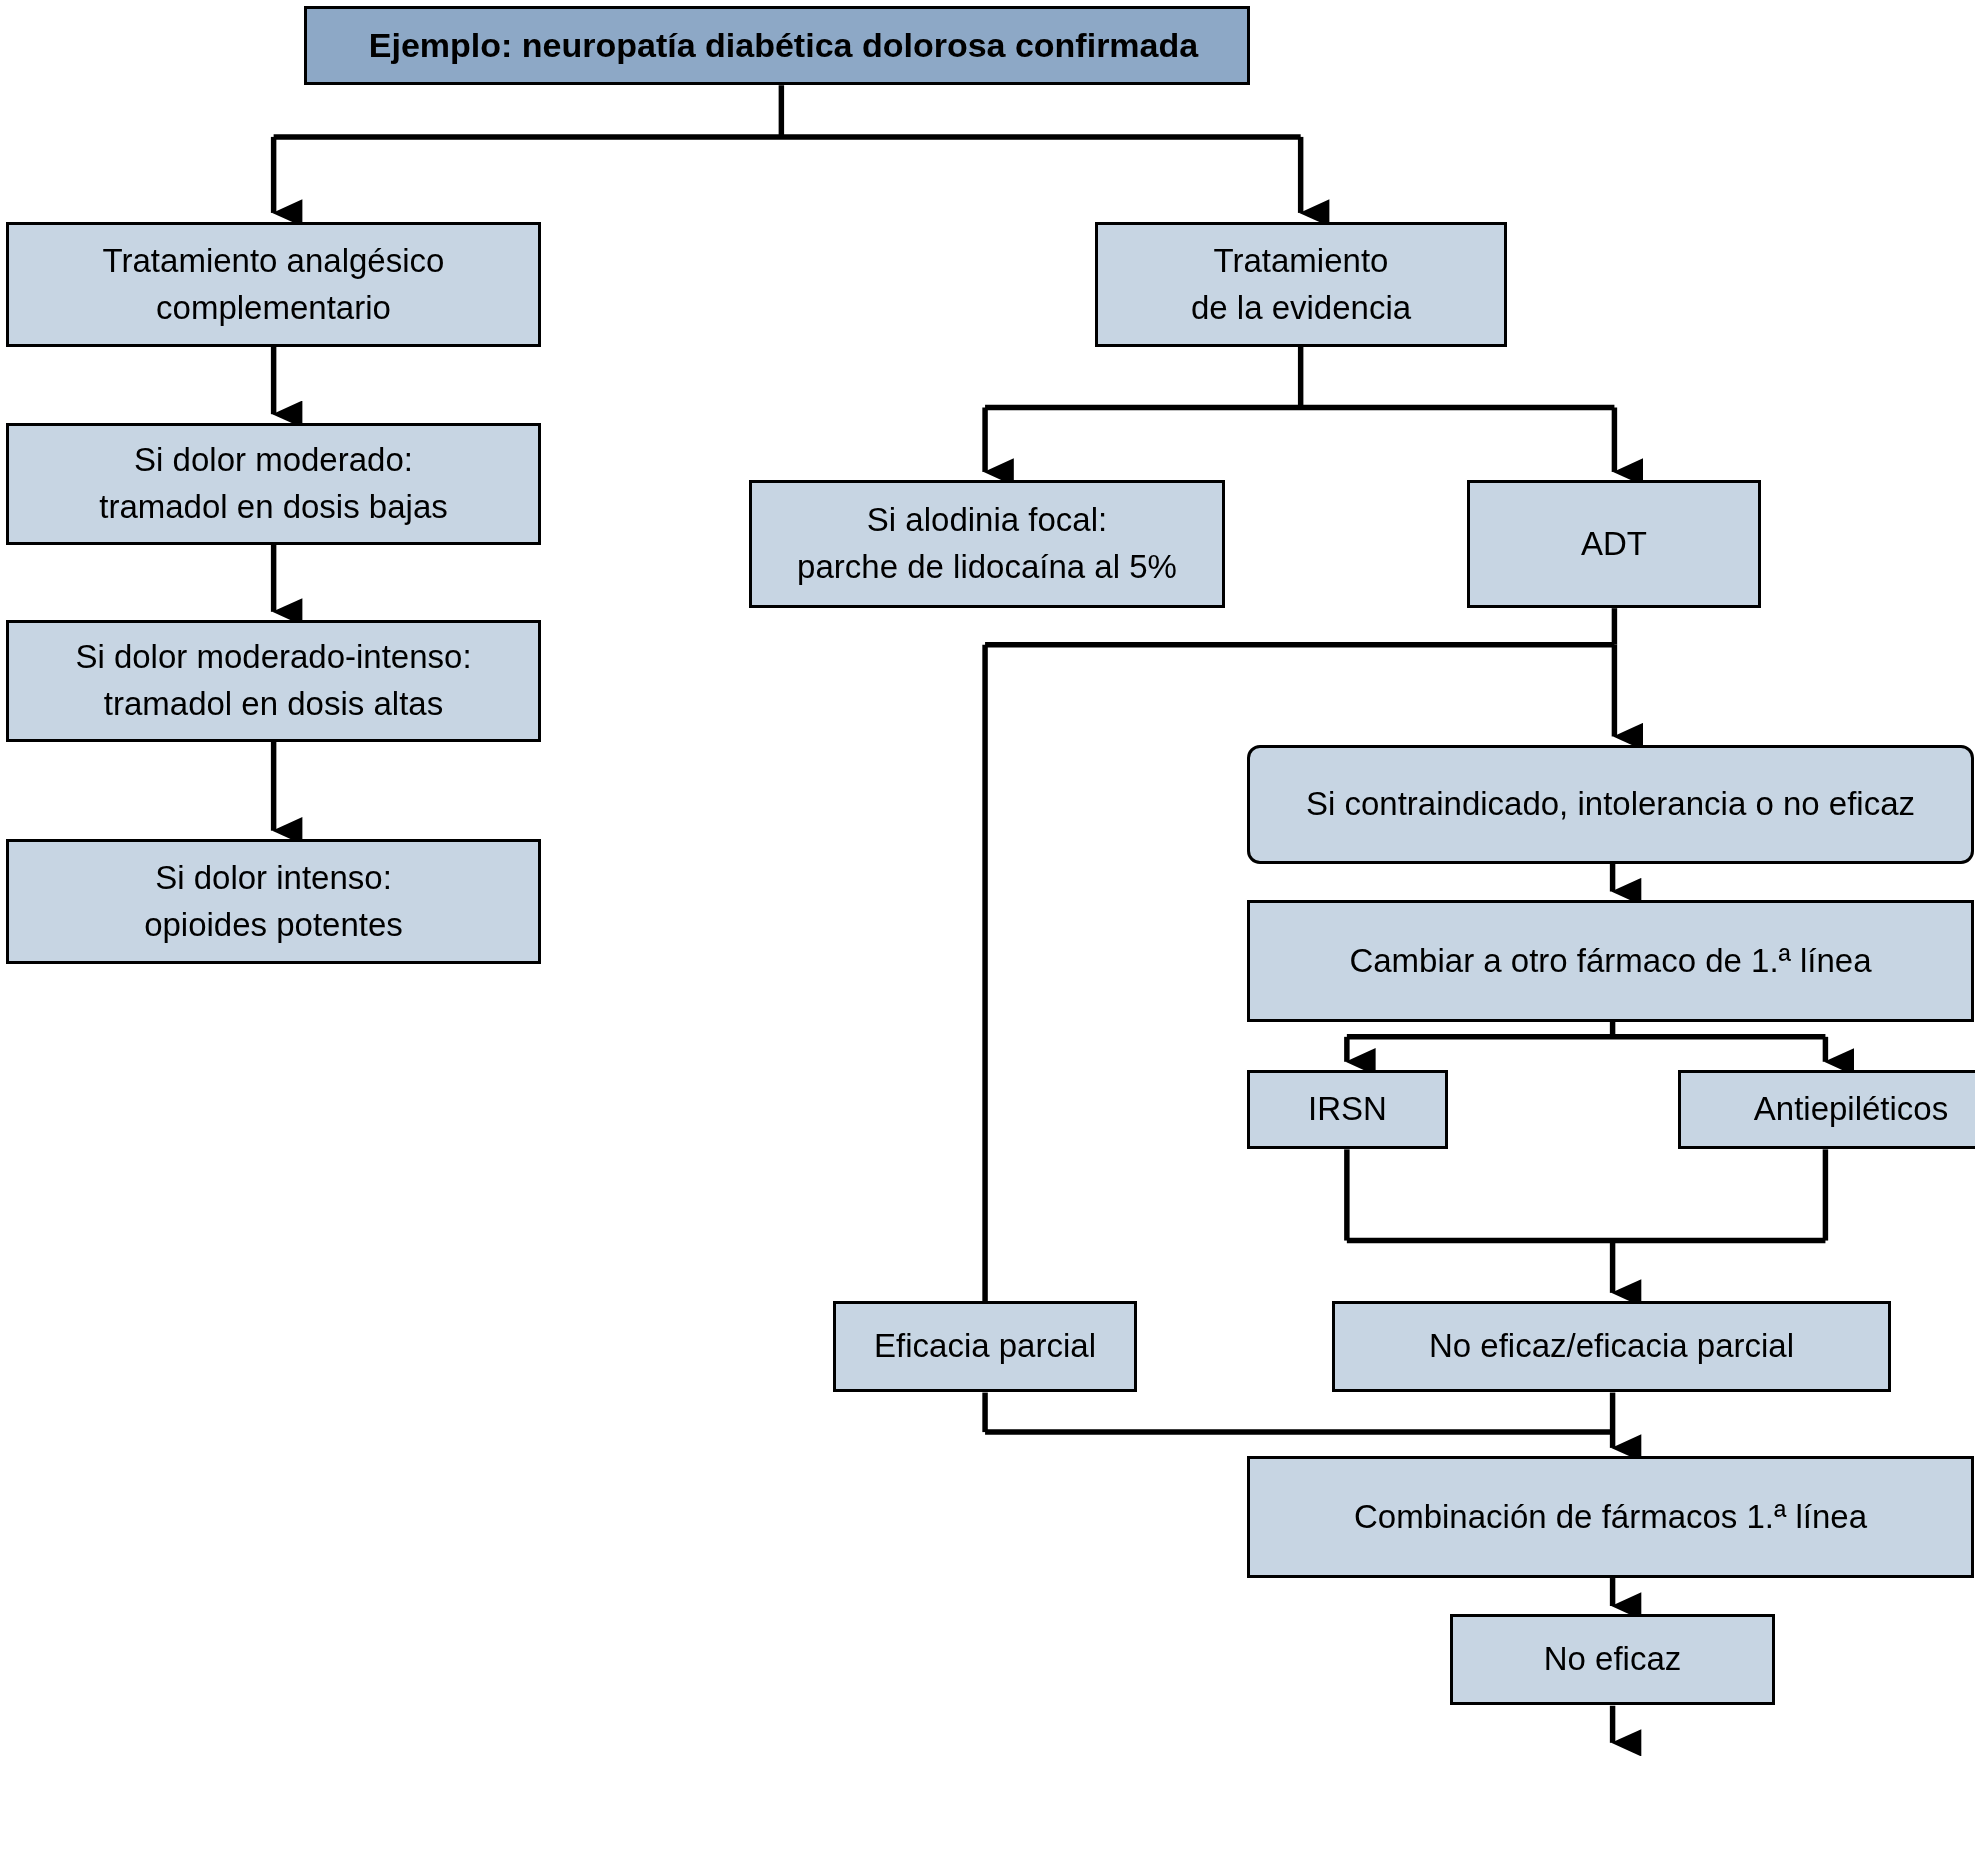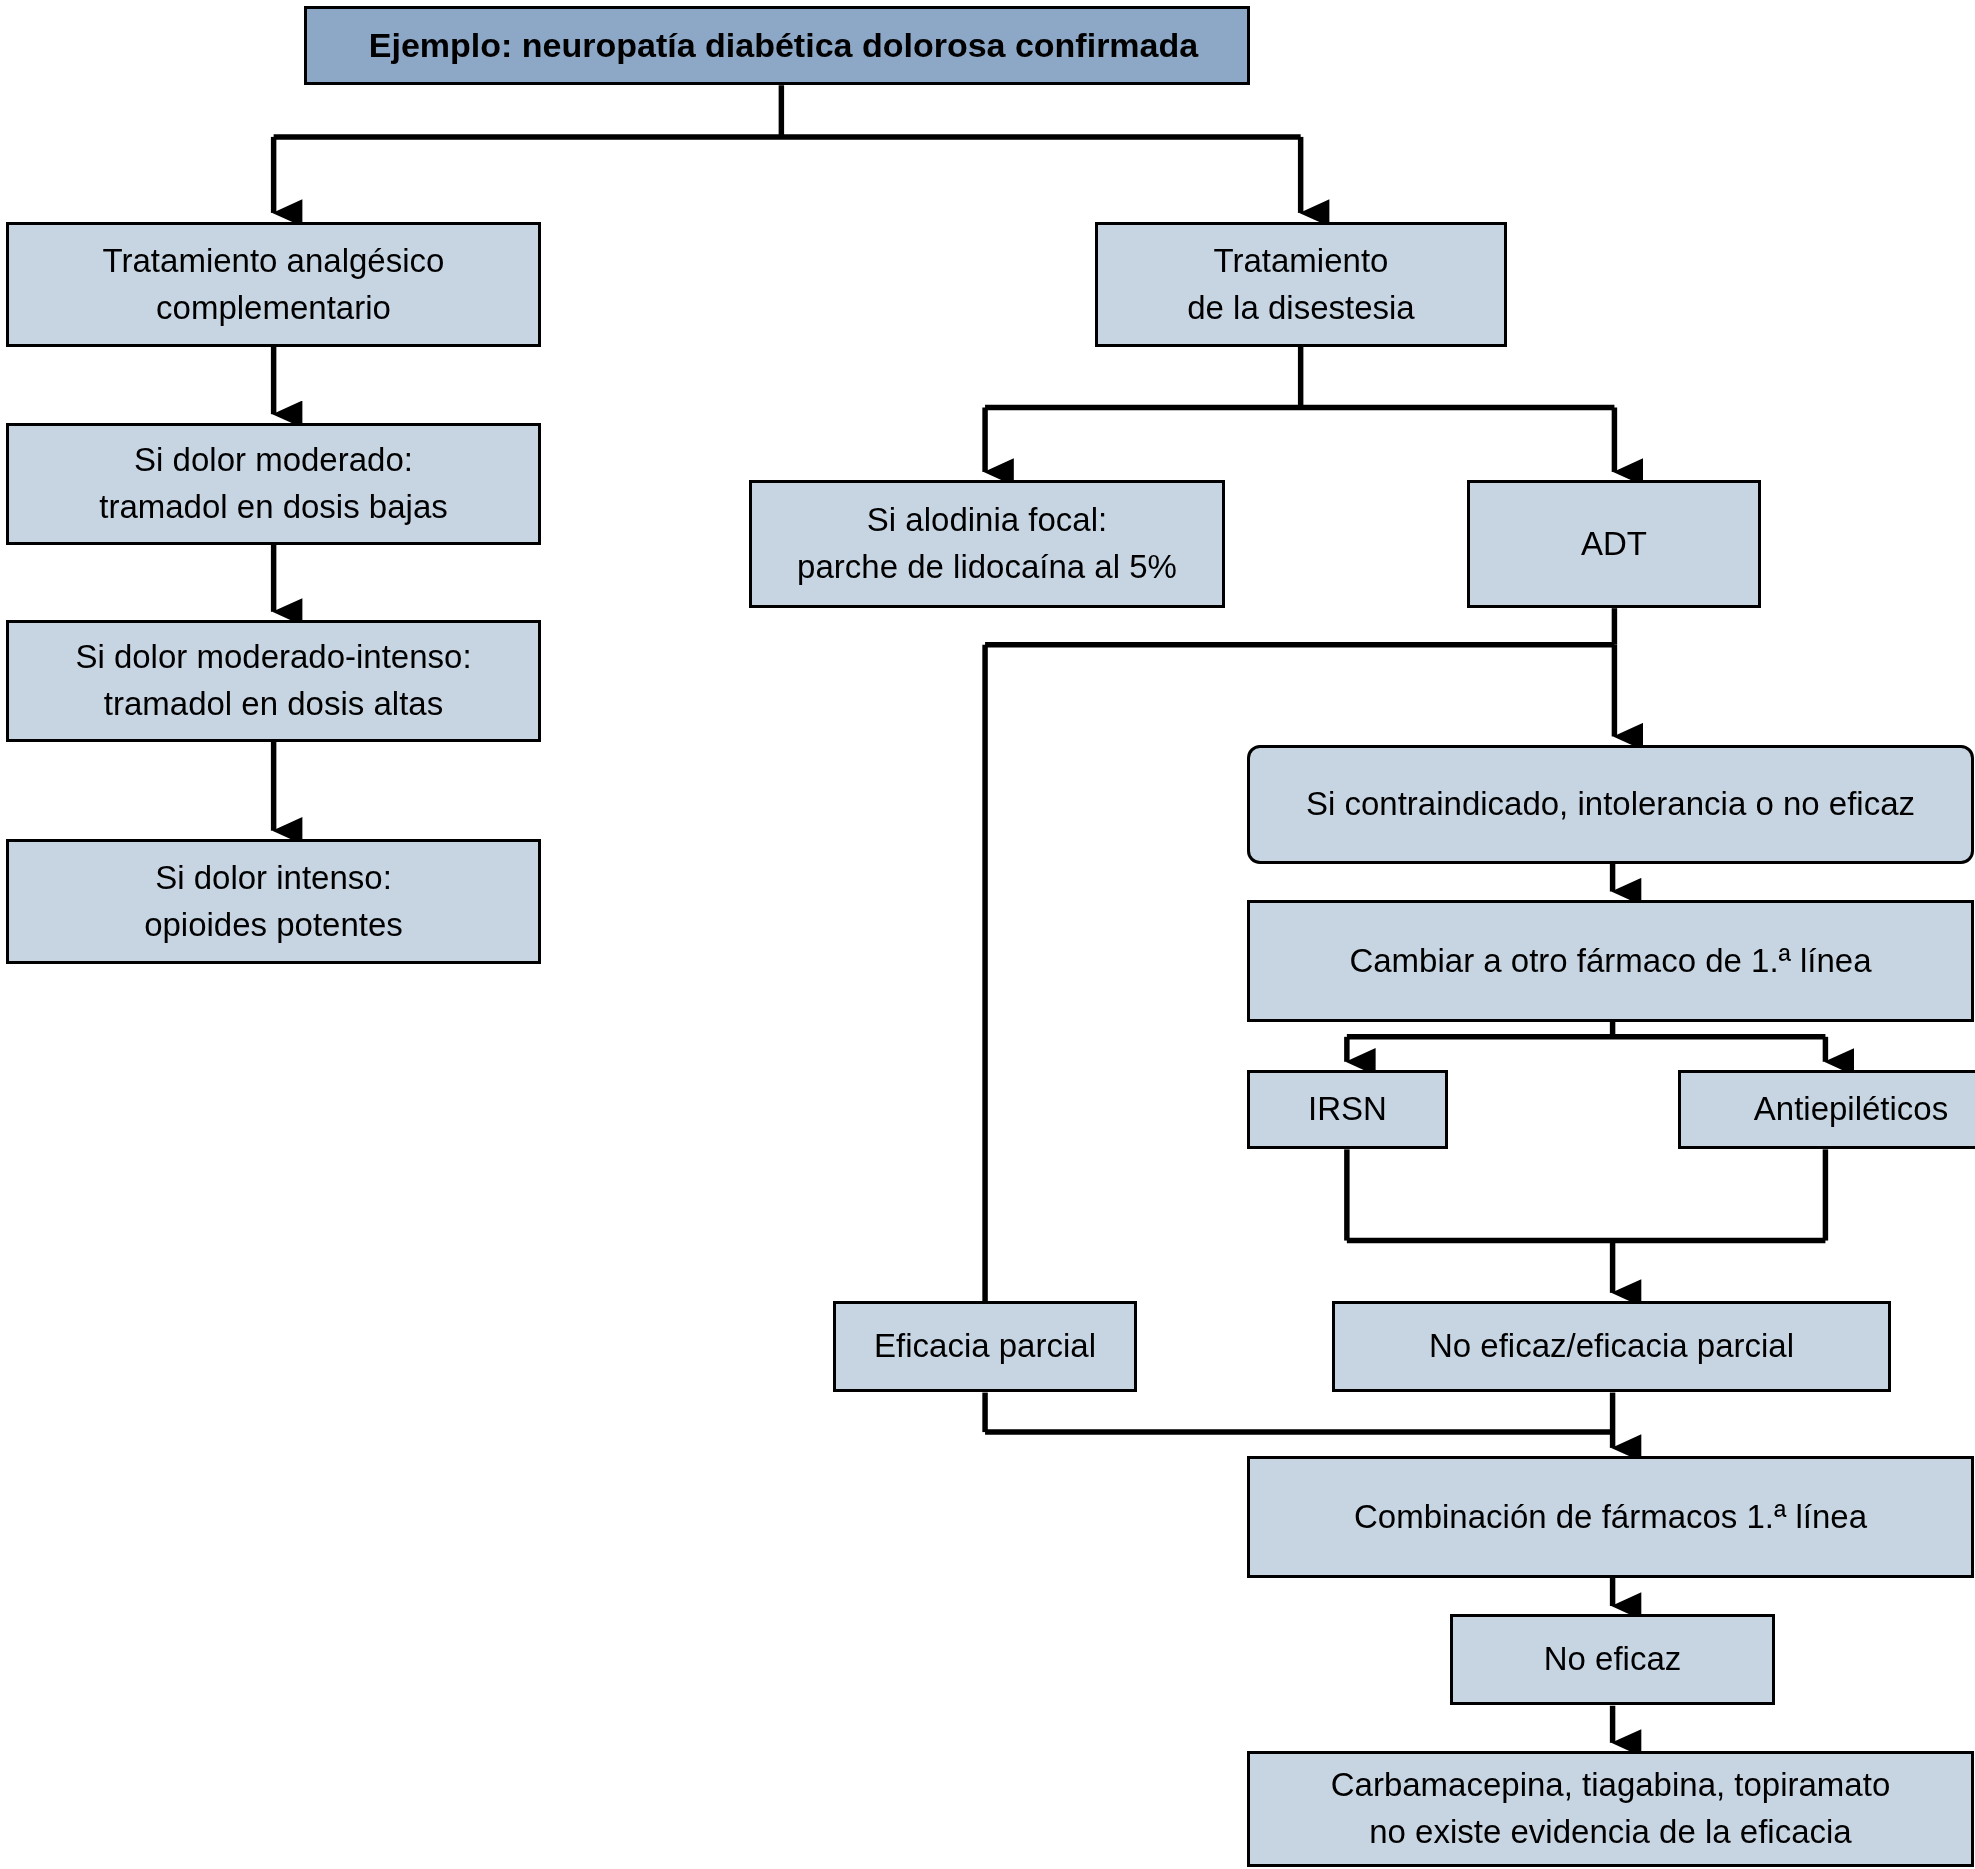--- a/index.html
+++ b/index.html
@@ -111,21 +111,21 @@
   <div class="node" style="left:6px;top:423px;width:535px;height:122px;">Si dolor moderado:
 tramadol en dosis bajas</div>
 
   <div class="node" style="left:6px;top:620px;width:535px;height:122px;">Si dolor moderado-intenso:
 tramadol en dosis altas</div>
 
   <div class="node" style="left:6px;top:839px;width:535px;height:125px;">Si dolor intenso:
 opioides potentes</div>
 
   <div class="node" style="left:1095px;top:222px;width:412px;height:125px;">Tratamiento
-de la disestesia</div>
+de la evidencia</div>
 
   <div class="node" style="left:749px;top:480px;width:476px;height:128px;">Si alodinia focal:
 parche de lidocaína al 5%</div>
 
   <div class="node" style="left:1467px;top:480px;width:294px;height:128px;">ADT</div>
 
   <div class="node" style="left:1247px;top:745px;width:727px;height:119px;border-radius:13px;">Si contraindicado, intolerancia o no eficaz</div>
 
   <div class="node" style="left:1247px;top:900px;width:727px;height:122px;">Cambiar a otro fármaco de 1.ª línea</div>
 
@@ -134,17 +134,15 @@
   <div class="node" style="left:1678px;top:1070px;width:346px;height:79px;">Antiepiléticos</div>
 
   <div class="node node--bold" style="left:833px;top:1301px;width:304px;height:91px;">Eficacia parcial</div>
 
   <div class="node node--bold" style="left:1332px;top:1301px;width:559px;height:91px;">No eficaz/eficacia parcial</div>
 
   <div class="node" style="left:1247px;top:1456px;width:727px;height:122px;">Combinación de fármacos 1.ª línea</div>
 
   <div class="node node--bold" style="left:1450px;top:1614px;width:325px;height:91px;">No eficaz</div>
 
-  <div class="node" style="left:1247px;top:1751px;width:727px;height:116px;">Carbamacepina, tiagabina, topiramato
-no existe evidencia de la eficacia</div>
 
 </div>
 
 
 </body></html>

